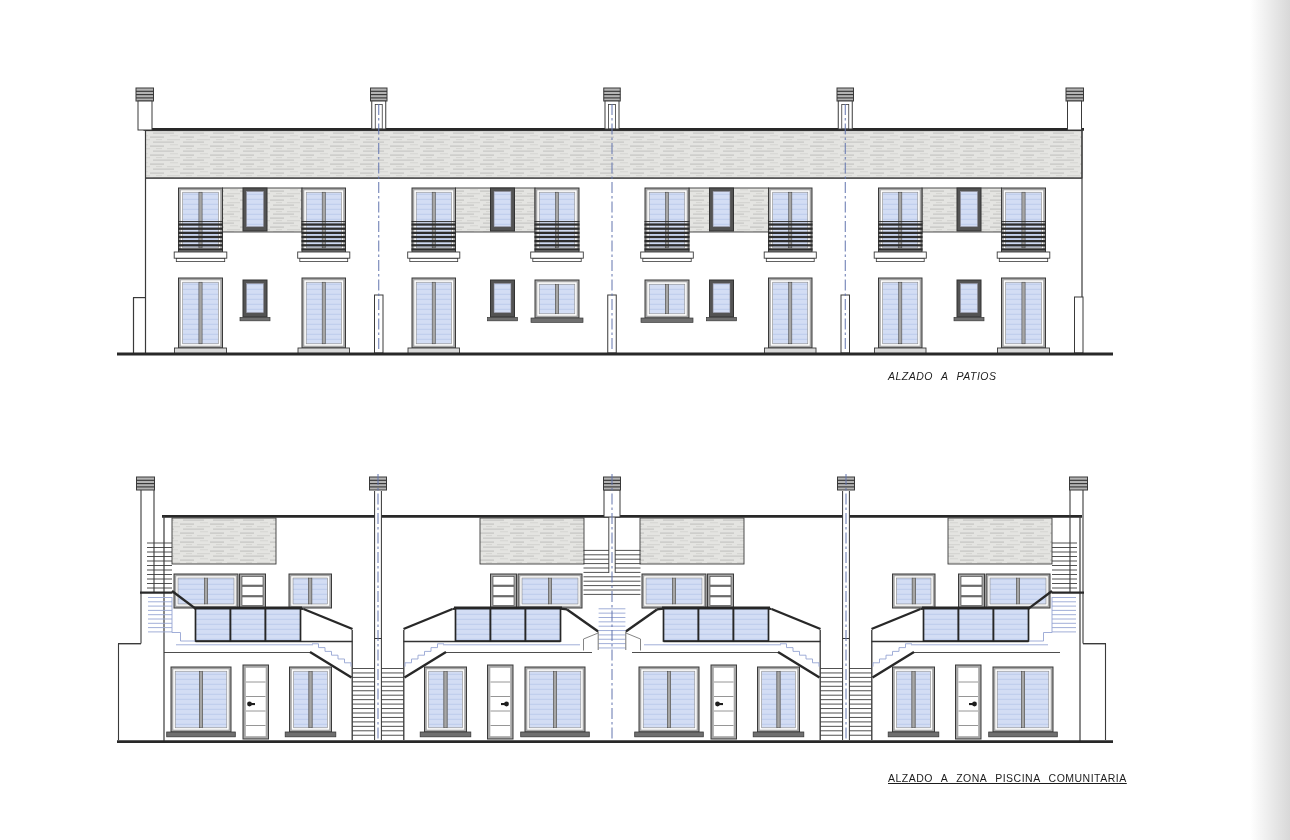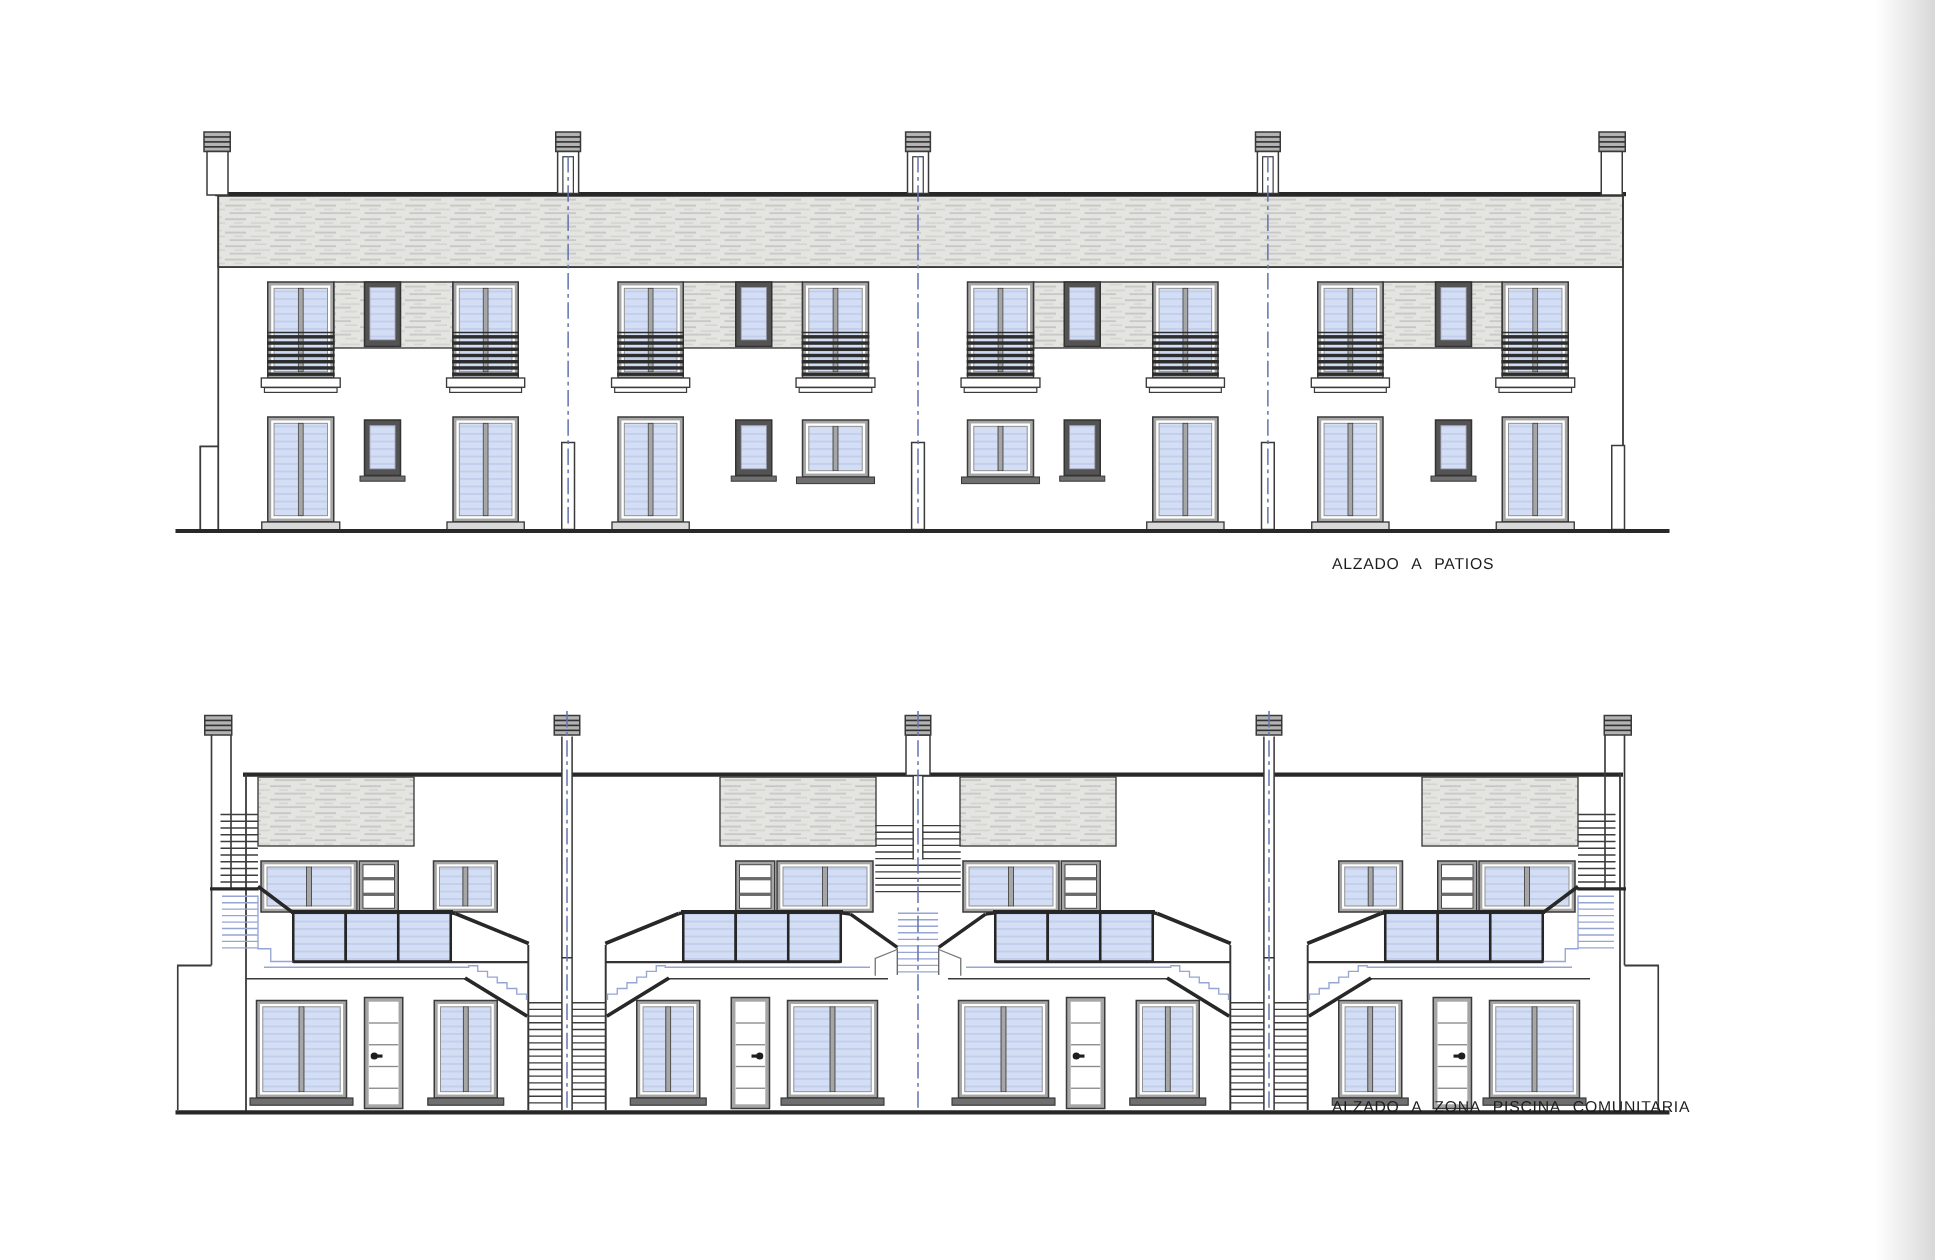--- a/index.html
+++ b/index.html
@@ -1,22 +1,22 @@
 <!DOCTYPE html>
 <html><head>
 <meta charset="utf-8">
 <style>
   html,body{margin:0;padding:0;background:#ffffff;}
   .page{position:relative;width:1290px;height:840px;background:#ffffff;overflow:hidden;
         font-family:"Liberation Sans",sans-serif;}
   .drawing-svg{position:absolute;left:0;top:0;width:1290px;height:840px;}
   .draw-label{position:absolute;font-size:10.5px;letter-spacing:.5px;word-spacing:5px;
               color:#1c1c1c;white-space:nowrap;font-family:"Liberation Sans",sans-serif;}
-  .label-patios{left:888px;top:370px;}
-  .label-piscina{left:888px;top:732px;}
+  .label-patios{left:888px;top:370px;font-style:italic;}
+  .label-piscina{left:888px;top:772px;text-decoration:underline;}
   .page-edge{position:absolute;right:0;top:0;width:40px;height:840px;
              background:linear-gradient(to right,#ffffff,#d8d8d8);}
 </style>
 </head>
 <body>
 
 <div class="page">
   <svg class="drawing-svg" id="facades" viewBox="0 0 1290 840">
       <defs>
 <pattern id="pGlass" width="10" height="5" patternUnits="userSpaceOnUse">

